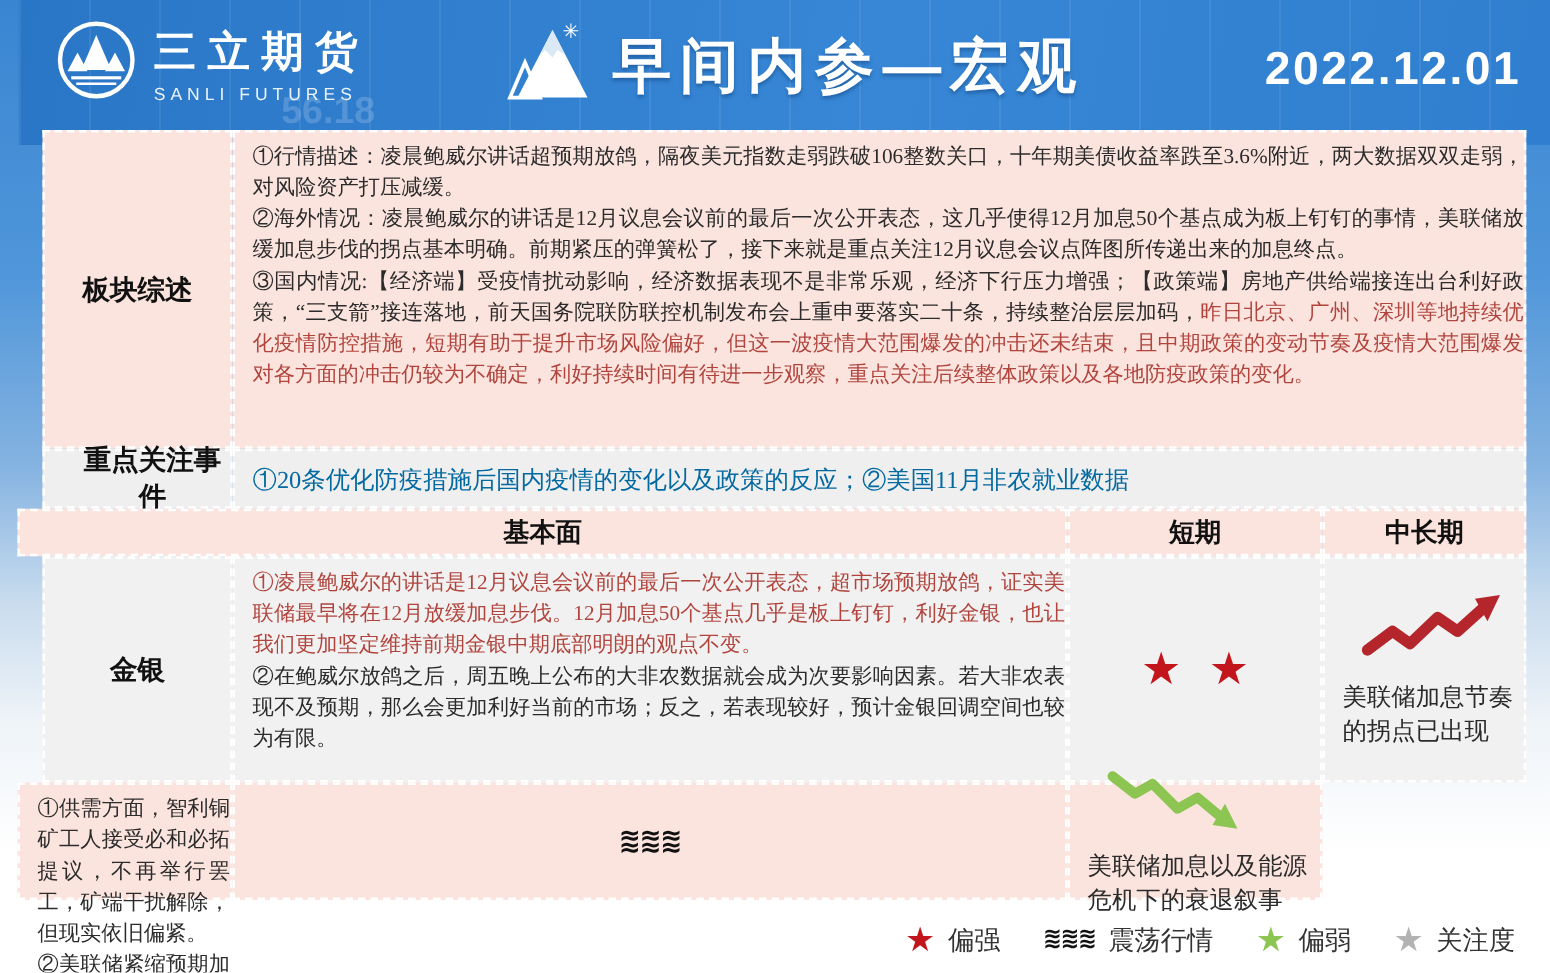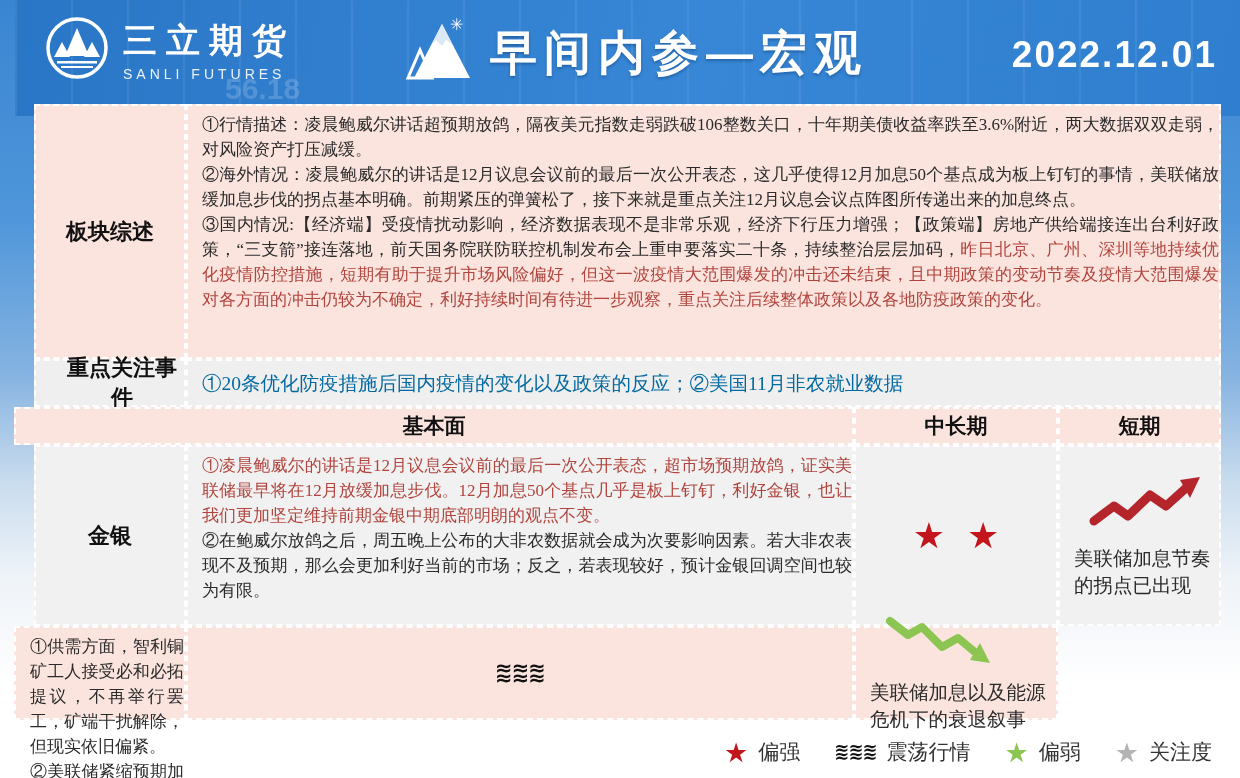--- a/index.html
+++ b/index.html
@@ -110,22 +110,22 @@
   <div class="cell pink content span3">
       <div class="para"><span>①行情描述：凌晨鲍威尔讲话超预期放鸽，隔夜美元指数走弱跌破106整数关口，十年期美债收益率跌至3.6%附近，两大数据双双走弱，对风险资产打压减缓。</span></div>
       <div class="para"><span>②海外情况：凌晨鲍威尔的讲话是12月议息会议前的最后一次公开表态，这几乎使得12月加息50个基点成为板上钉钉的事情，美联储放缓加息步伐的拐点基本明确。前期紧压的弹簧松了，接下来就是重点关注12月议息会议点阵图所传递出来的加息终点。</span></div>
       <div class="para"><span>③国内情况:【经济端】受疫情扰动影响，经济数据表现不是非常乐观，经济下行压力增强；【政策端】房地产供给端接连出台利好政策，“三支箭”接连落地，前天国务院联防联控机制发布会上重申要落实二十条，持续整治层层加码，</span><span class="red-seg">昨日北京、广州、深圳等地持续优化疫情防控措施，短期有助于提升市场风险偏好，但这一波疫情大范围爆发的冲击还未结束，且中期政策的变动节奏及疫情大范围爆发对各方面的冲击仍较为不确定，利好持续时间有待进一步观察，重点关注后续整体政策以及各地防疫政策的变化。</span></div>
     </div>
 
   <div class="cell grayrow label">重点关注事件</div>
   <div class="cell grayrow events span3">①20条优化防疫措施后国内疫情的变化以及政策的反应；②美国11月非农就业数据</div>
 
   <div class="cell pink colhead span2">基本面</div>
+  <div class="cell pink colhead">短期</div>
   <div class="cell pink colhead">中长期</div>
-  <div class="cell pink colhead">短期</div>
 
   <div class="cell lightrow label c-gold">金银</div>
   <div class="cell lightrow content c-gold">
       <div class="para"><span class="red-seg">①凌晨鲍威尔的讲话是12月议息会议前的最后一次公开表态，超市场预期放鸽，证实美联储最早将在12月放缓加息步伐。12月加息50个基点几乎是板上钉钉，利好金银，也让我们更加坚定维持前期金银中期底部明朗的观点不变。</span></div>
       <div class="para"><span>②在鲍威尔放鸽之后，周五晚上公布的大非农数据就会成为次要影响因素。若大非农表现不及预期，那么会更加利好当前的市场；反之，若表现较好，预计金银回调空间也较为有限。</span></div>
     </div>
   <div class="cell lightrow shortcell">
     <span class="stars">★★</span>
   </div>
   <div class="cell lightrow midcell">

